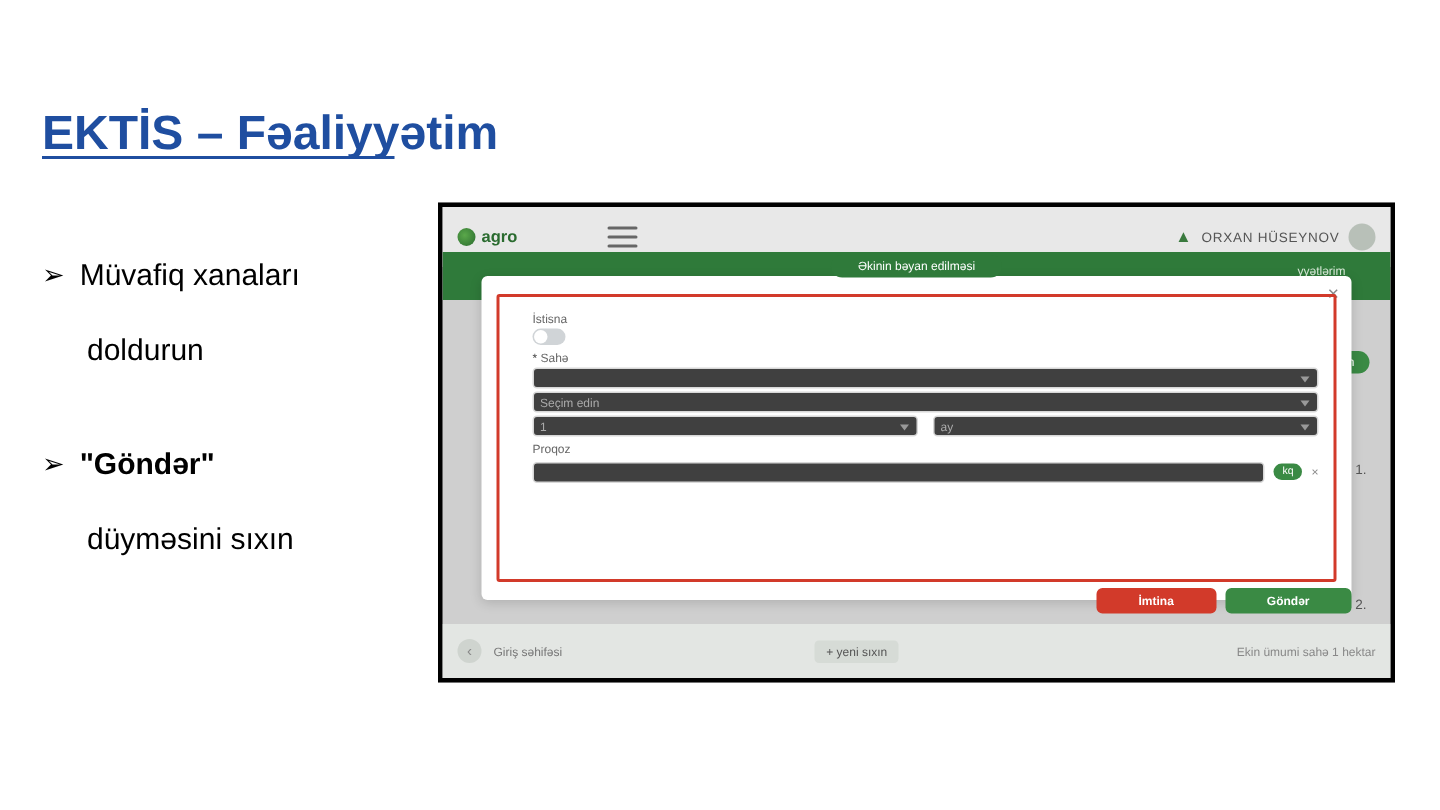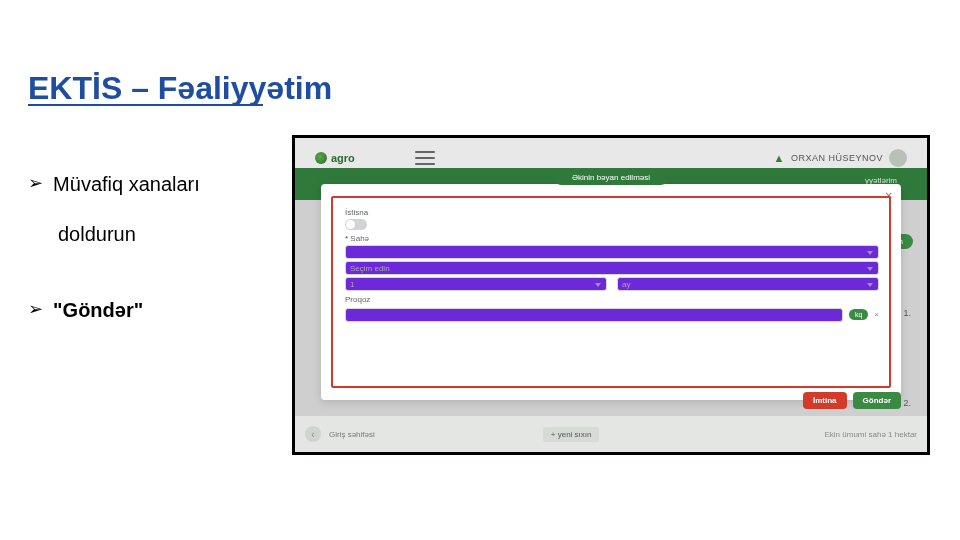--- a/index.html
+++ b/index.html
@@ -52,21 +52,21 @@
     overflow: hidden;
     font-family: Arial, sans-serif;
   }
   .shot-inner { position: relative; width: 100%; height: 100%; }
 
   
   .topbar {
     position: absolute; top: 0; left: 0; right: 0; height: 40px;
     background: #e8e8e8;
     display: flex; align-items: center;
-    padding: 0 20px;
+    padding: 0 10px;
   }
   .logo {
     display: flex; align-items: center; gap: 4px;
     font-size: 11px; font-weight: bold; color: #2a6b2f;
   }
   .logo-icon {
     width: 12px; height: 12px; border-radius: 50%;
     background: radial-gradient(circle at 40% 40%, #5aa84a, #2a6b2f);
   }
   .hamburger {
@@ -152,35 +152,35 @@
   }
   .modal-close {
     position: absolute; top: 6px; right: 8px;
     font-size: 10px; color: #888;
   }
   .red-frame {
     position: absolute;
     top: 12px; left: 10px; right: 10px; bottom: 12px;
     border: 2px solid #d23a2a;
     border-radius: 2px;
-    padding: 6px 10px 4px 12px;
+    padding: 6px 10px 4px 22px;
   }
   .lbl { font-size: 8px; color: #666; margin-top: 4px; }
   .lbl.req::before { content: "* "; color: #444; }
   .toggle {
     width: 22px; height: 11px; border-radius: 6px; background: #d0d4d7;
     position: relative; margin-top: 2px;
   }
   .toggle::after {
     content: ""; position: absolute; left: 1px; top: 1px;
     width: 9px; height: 9px; border-radius: 50%; background: #fff;
   }
   .fld {
     height: 14px; border: 1px solid #d8d8d8; border-radius: 3px;
-    margin-top: 2px; background: #6d28d9;
+    margin-top: 2px; background: #404040;
     font-size: 8px; color: #aaa; padding: 0 4px;
     display: flex; align-items: center;
     position: relative;
   }
   .dd::after {
     content: ""; position: absolute; right: 5px; top: 5px;
     width: 0; height: 0;
     border-left: 3px solid transparent;
     border-right: 3px solid transparent;
     border-top: 4px solid #999;
@@ -198,21 +198,21 @@
   .unit-x { color: #888; font-size: 8px; }
 
   .modal-actions {
     position: absolute;
     right: 26px; top: 254px;
     display: flex; gap: 6px;
     z-index: 6;
   }
   .btn {
     font-size: 8px; font-weight: bold;
-    padding: 4px 10px; border-radius: 4px; color: #fff;
+    padding: 4px 28px; border-radius: 4px; color: #fff;
   }
   .btn.cancel { background: #d23a2a; }
   .btn.send { background: #3a8a44; }
 </style>
 </head>
 <body>
 
 <div class="slide">
 
   <div class="title">EKTİS – Fəaliyyətim</div>
@@ -222,20 +222,21 @@
     <div class="bullet-row">
       <span class="bullet-glyph">➢</span>
       <span class="bullet-text">Müvafiq xanaları</span>
     </div>
     <div class="bullet-text2">doldurun</div>
 
     <div class="bullet-row b2">
       <span class="bullet-glyph">➢</span>
       <span class="bullet-text bold">"Göndər"</span>
     </div>
+    <div class="bullet-text2">düyməsini sıxın</div>
   </div>
 
   <div class="shot">
     <div class="shot-inner">
 
       <div class="topbar">
         <div class="logo">
           <span class="logo-icon"></span>
           <span>agro</span>
         </div>

